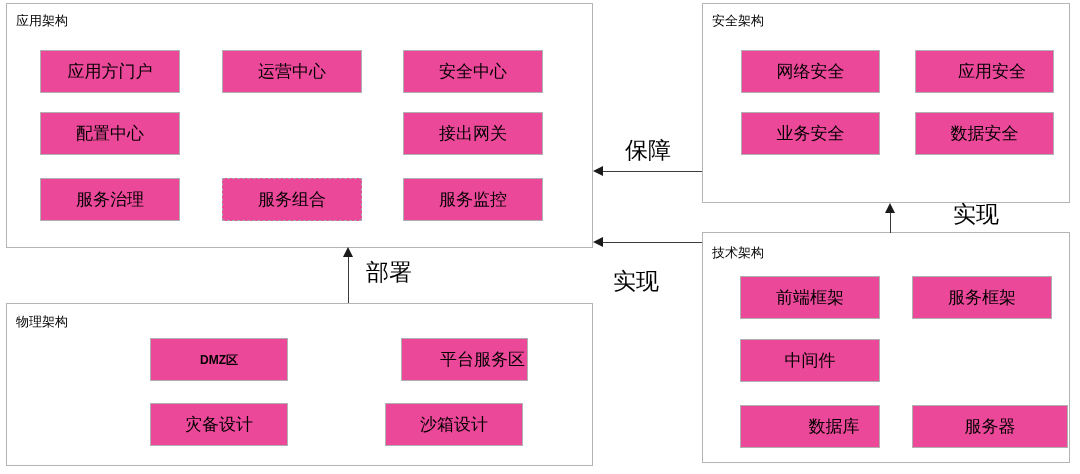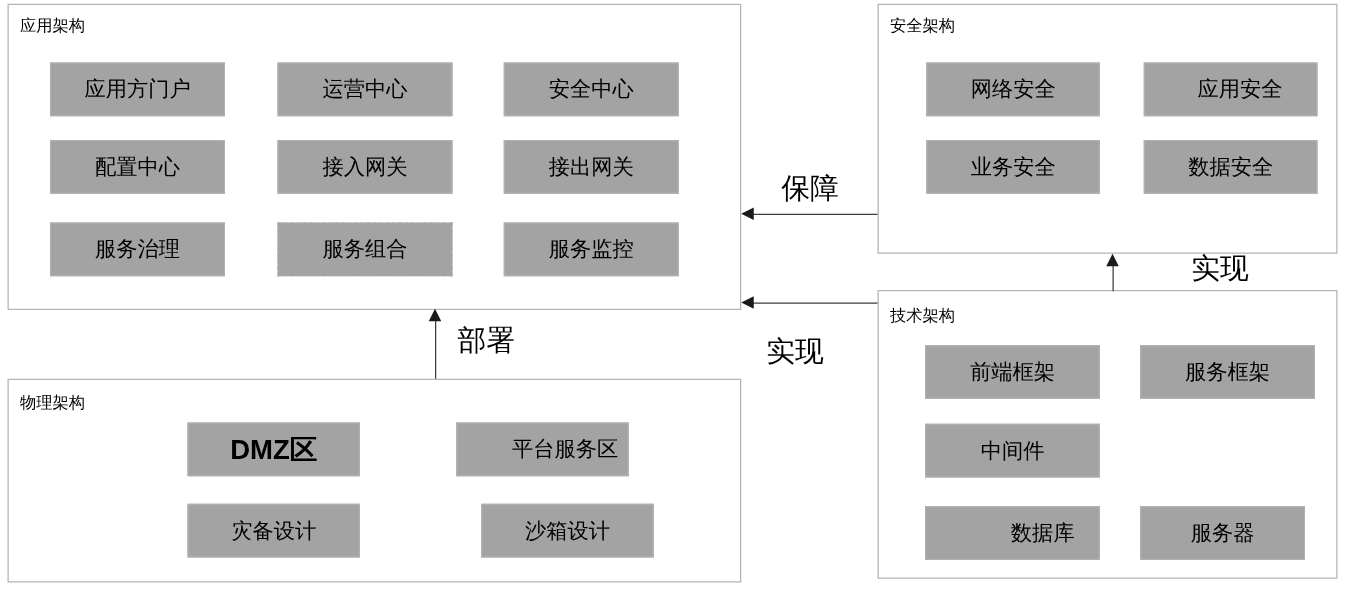--- a/index.html
+++ b/index.html
@@ -29,38 +29,38 @@
     position: absolute;
     font-size: 13px;
     line-height: 1;
     color: #000000;
     white-space: nowrap;
     font-family: "Liberation Serif", "DejaVu Serif", serif;
   }
   .node {
     position: absolute;
     border: 1px solid #b0b0b0;
-    background: #a3a3a3;
+    background: #ec4899;
     box-sizing: border-box;
     display: flex;
     align-items: center;
     justify-content: center;
     font-size: 17px;
     line-height: 1;
     color: #000000;
     white-space: nowrap;
     font-family: "Liberation Serif", "DejaVu Serif", serif;
   }
   .node.dashed {
     border: 1px dashed #a8a8a8;
   }
   .node.bold {
     font-weight: bold;
     font-family: "Liberation Sans", "DejaVu Sans", sans-serif;
-    font-size: 22px;
+    font-size: 12px;
   }
   .edge-line-h {
     position: absolute;
     height: 0;
     border-top: 1px solid #3c3c3c;
   }
   .edge-line-v {
     position: absolute;
     width: 0;
     border-left: 1px solid #3c3c3c;
@@ -96,21 +96,20 @@
 <div id="canvas">
 
   <div class="panel" style="left:6px; top:3px; width:587px; height:245px;"></div>
   <div class="panel-title" style="left:16px; top:14px;">应用架构</div>
 
   <div class="node" style="left:40px; top:50px; width:140px; height:43px;">应用方门户</div>
   <div class="node" style="left:222px; top:50px; width:140px; height:43px;">运营中心</div>
   <div class="node" style="left:403px; top:50px; width:140px; height:43px;">安全中心</div>
 
   <div class="node" style="left:40px; top:112px; width:140px; height:43px;">配置中心</div>
-  <div class="node" style="left:222px; top:112px; width:140px; height:43px;">接入网关</div>
   <div class="node" style="left:403px; top:112px; width:140px; height:43px;">接出网关</div>
 
   <div class="node" style="left:40px; top:178px; width:140px; height:43px;">服务治理</div>
   <div class="node dashed" style="left:222px; top:178px; width:140px; height:43px;">服务组合</div>
   <div class="node" style="left:403px; top:178px; width:140px; height:43px;">服务监控</div>
 
   <div class="panel" style="left:702px; top:3px; width:368px; height:200px;"></div>
   <div class="panel-title" style="left:712px; top:14px;">安全架构</div>
 
   <div class="node" style="left:741px; top:50px; width:139px; height:43px;">网络安全</div>
@@ -118,27 +117,27 @@
   <div class="node" style="left:741px; top:112px; width:139px; height:43px;">业务安全</div>
   <div class="node" style="left:915px; top:112px; width:139px; height:43px;">数据安全</div>
 
   <div class="panel" style="left:702px; top:232px; width:368px; height:231px;"></div>
   <div class="panel-title" style="left:712px; top:246px;">技术架构</div>
 
   <div class="node" style="left:740px; top:276px; width:140px; height:43px;">前端框架</div>
   <div class="node" style="left:912px; top:276px; width:140px; height:43px;text-align:center;">服务框架</div>
   <div class="node" style="left:740px; top:339px; width:140px; height:43px;">中间件</div>
   <div class="node" style="left:740px; top:405px; width:140px; height:43px;padding-left:48px;">数据库</div>
-  <div class="node" style="left:912px; top:405px; width:132px; height:43px;">服务器</div>
+  <div class="node" style="left:912px; top:405px; width:156px; height:43px;">服务器</div>
 
   <div class="panel" style="left:6px; top:303px; width:587px; height:163px;"></div>
   <div class="panel-title" style="left:16px; top:315px;">物理架构</div>
 
   <div class="node bold" style="left:150px; top:338px; width:138px; height:43px;">DMZ区</div>
-  <div class="node" style="left:365px; top:338px; width:138px; height:43px;padding-left:36px;">平台服务区</div>
+  <div class="node" style="left:401px; top:338px; width:127px; height:43px;padding-left:36px;">平台服务区</div>
   <div class="node" style="left:150px; top:403px; width:138px; height:43px;">灾备设计</div>
   <div class="node" style="left:385px; top:403px; width:138px; height:43px;">沙箱设计</div>
 
   <div class="edge-line-h" style="left:601px; top:171px; width:101px;"></div>
   <div class="arrow-left" style="left:593px; top:166px;"></div>
   <div class="edge-label" style="left:625px; top:139px;">保障</div>
 
   <div class="edge-line-h" style="left:601px; top:242px; width:101px;"></div>
   <div class="arrow-left" style="left:593px; top:237px;"></div>
   <div class="edge-label" style="left:613px; top:270px;">实现</div>

